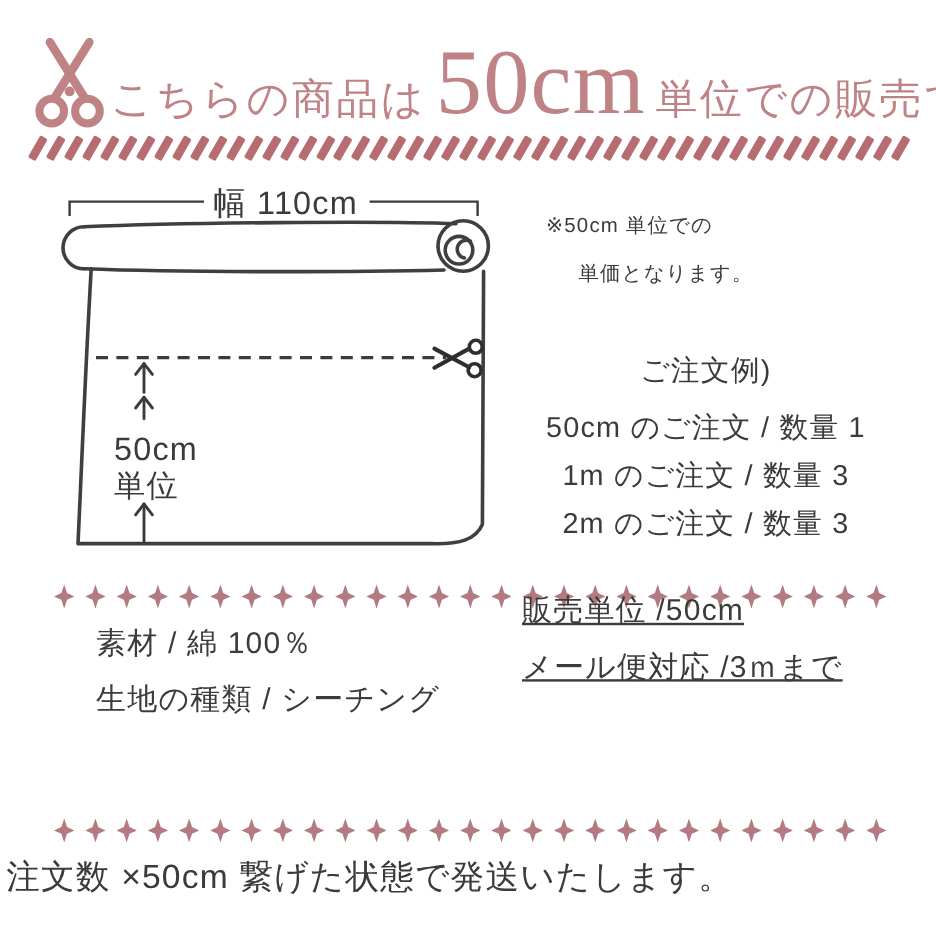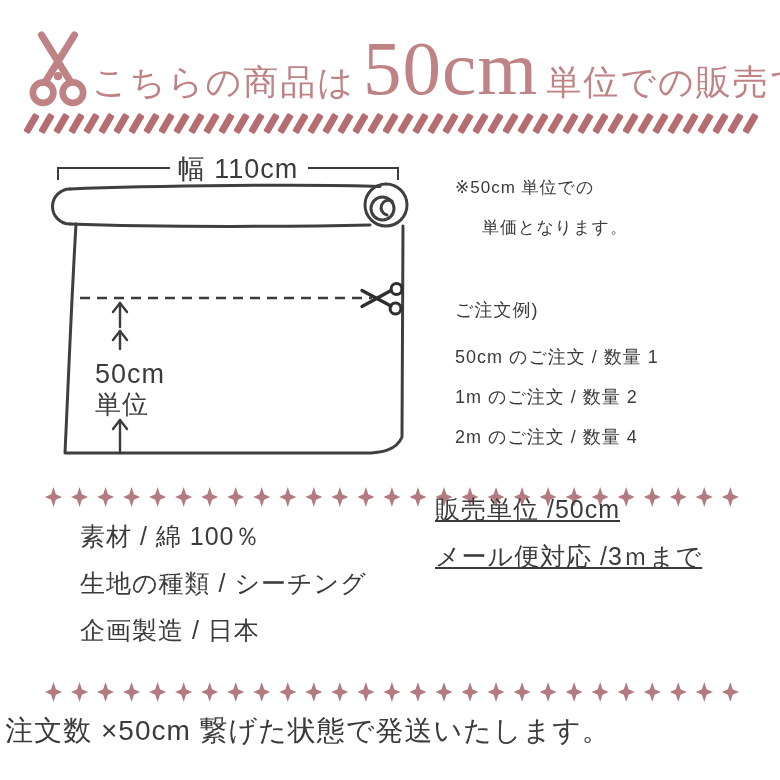--- a/index.html
+++ b/index.html
@@ -27,21 +27,21 @@
   }
   
   .diagram{position:absolute;left:40px;top:150px;width:390px;height:320px;}
   .diagram text{
     font-family:"Liberation Sans","DejaVu Sans",sans-serif;
     fill:var(--color-ink,#3b3b3b);
   }
   
   .unit-note{position:absolute;left:455px;top:168px;font-size:17px;line-height:40px;letter-spacing:1px;}
   .unit-note .line2{padding-left:27px;}
-  .order-example{position:absolute;left:455px;top:290px;font-size:18px;line-height:40px;letter-spacing:1px;}
+  .order-example{position:absolute;left:455px;top:290px;font-size:24px;line-height:40px;letter-spacing:1px;text-align:center;}
   .order-title{margin-bottom:7px;}
   
   .diamond-row{
     position:absolute;left:45px;width:694px;height:20px;
     display:flex;justify-content:space-between;align-items:center;
   }
   .diamond-row.row1{top:487px;}
   .diamond-row.row2{top:682px;}
   .diamond{
     width:17px;height:20px;flex:0 0 auto;
@@ -169,22 +169,22 @@
 </svg>
 
 <div class="unit-note">
   <div class="line1">※50cm 単位での</div>
   <div class="line2">単価となります。</div>
 </div>
 
 <div class="order-example">
   <div class="order-title">ご注文例)</div>
   <div>50cm のご注文 / 数量 1</div>
-  <div>1m のご注文 / 数量 2</div>
-  <div>2m のご注文 / 数量 4</div>
+  <div>1m のご注文 / 数量 3</div>
+  <div>2m のご注文 / 数量 3</div>
 </div>
 
 <div class="diamond-row row1">
     <span class="diamond"></span>
     <span class="diamond"></span>
     <span class="diamond"></span>
     <span class="diamond"></span>
     <span class="diamond"></span>
     <span class="diamond"></span>
     <span class="diamond"></span>
@@ -206,21 +206,20 @@
     <span class="diamond"></span>
     <span class="diamond"></span>
     <span class="diamond"></span>
     <span class="diamond"></span>
     <span class="diamond"></span>
   </div>
 
 <div class="specs-left">
   <div>素材 / 綿 100％</div>
   <div>生地の種類 / シーチング</div>
-  <div>企画製造 / 日本</div>
 </div>
 <div class="specs-right">
   <div>販売単位 /50cm</div>
   <div>メール便対応 /3ｍまで</div>
 </div>
 
 <div class="diamond-row row2">
     <span class="diamond"></span>
     <span class="diamond"></span>
     <span class="diamond"></span>

